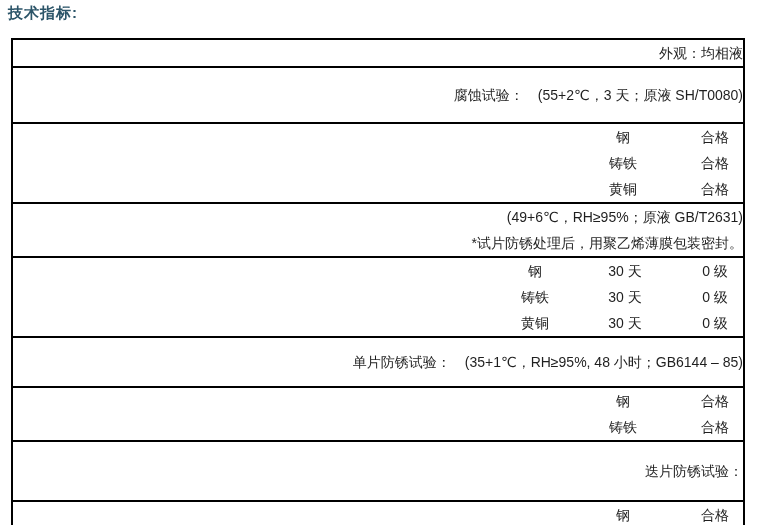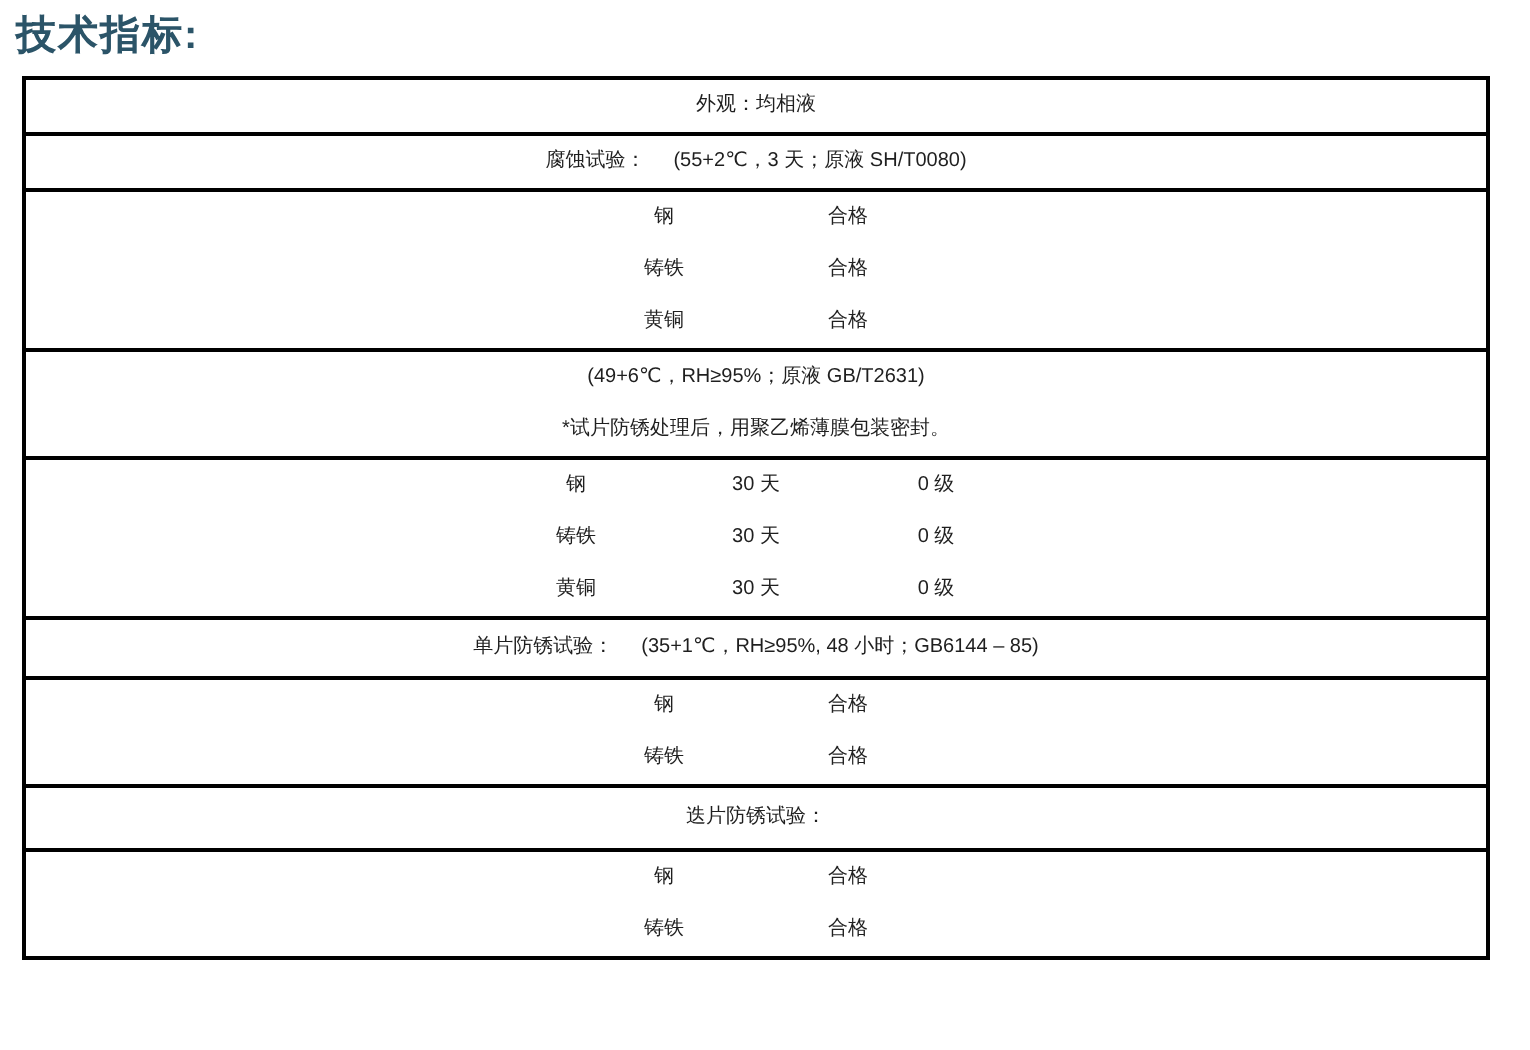--- a/index.html
+++ b/index.html
@@ -7,52 +7,52 @@
     width: 765px; height: 525px;
     background: #ffffff;
     font-family: "Liberation Sans", "DejaVu Sans", sans-serif;
     color: #1f1f1f;
     overflow: hidden;
     position: relative;
   }
   .page-title {
     position: absolute;
     left: 8px; top: 4px;
-    font-size: 20px;
+    font-size: 15px;
     font-weight: bold;
     color: #2B5468;
     letter-spacing: 1px;
   }
   .spec-table {
     position: absolute;
     left: 11px; top: 38px;
     width: 734px;
     border: 2px solid #000000;
     background: #ffffff;
   }
   .sec { border-bottom: 2px solid #000000; }
   .sec:last-child { border-bottom: none; }
   .ln {
     display: flex;
-    justify-content: center;
+    justify-content: flex-end;
     align-items: center;
     line-height: 26px;
-    font-size: 10px;
+    font-size: 14px;
     white-space: nowrap;
   }
   .ln.hdr { gap: 14px; }
   .ln.res2 { gap: 36px; }
   .ln.res3 { gap: 30px; }
   .cell { text-align: center; }
   .res2 .cell { width: 56px; }
   .res3 .cell { width: 56px; }
   .res3 .cell.mid { width: 64px; }
-  .pad-s  { padding: 0 0; }
-  .pad-xs { padding: 1px 0; }
-  .pad-sm { padding: 2px 0; }
+  .pad-s  { padding: 14px 0; }
+  .pad-xs { padding: 11px 0; }
+  .pad-sm { padding: 16px 0; }
 </style>
 </head>
 <body>
 
 <div class="page-title">技术指标:</div>
 
 <div class="spec-table">
 
   <div class="sec">
     <div class="ln">

